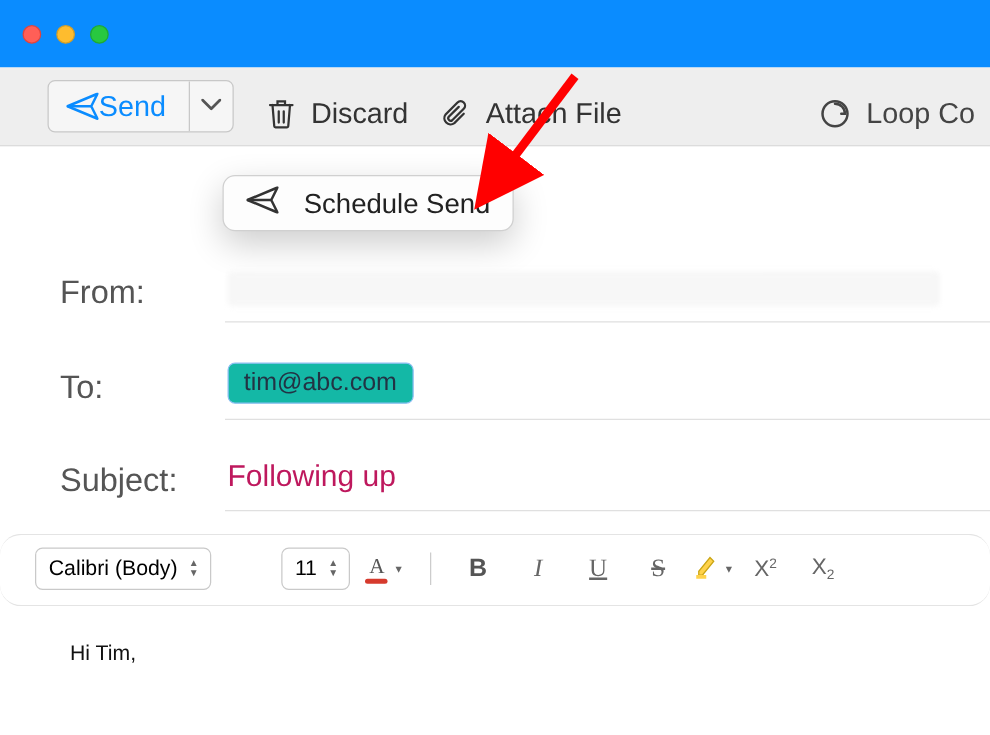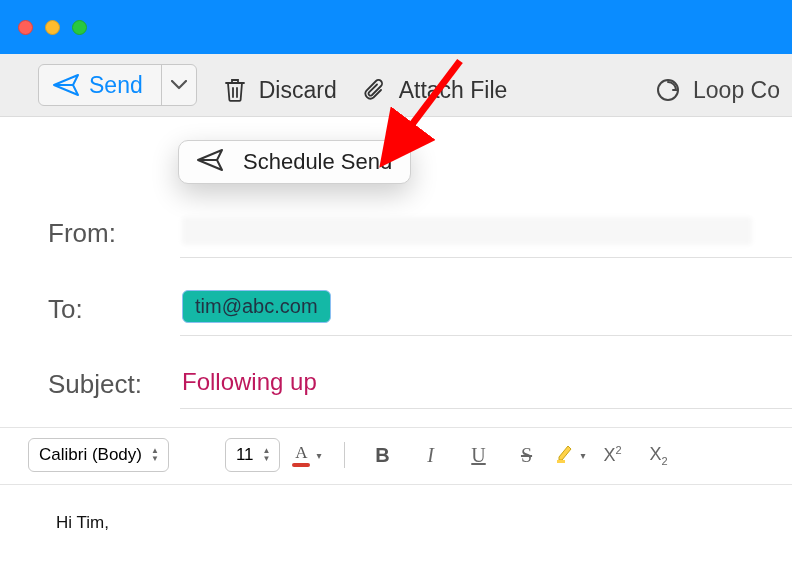--- a/index.html
+++ b/index.html
@@ -5,34 +5,34 @@
   * { box-sizing: border-box; margin: 0; padding: 0; }
   html, body { width: 792px; height: 588px; overflow: hidden; font-family: -apple-system, "Helvetica Neue", Arial, sans-serif; background:#fff; }
   .titlebar { height: 54px; background:#0a8cff; display:flex; align-items:center; padding-left:18px; gap:12px; }
   .traffic-dot { width:15px; height:15px; border-radius:50%; }
   .dot-red { background:#ff5f57; border:1px solid #e0443e; }
   .dot-yellow { background:#febc2e; border:1px solid #d79f24; }
   .dot-green { background:#28c840; border:1px solid #1faa32; }
   .toolbar-wrap { background:#eeeeee; height:63px; border-bottom:1px solid #dcdcdc; }
   .toolbar { display:flex; align-items:center; height:100%; padding:0 12px 0 38px; gap:26px; }
   .send-group { display:flex; align-items:center; border:1px solid #c8c8c8; background:#f6f6f6; border-radius:6px; height:42px; overflow:hidden; }
-  .send-btn { display:flex; align-items:center; gap:10px; padding:0 18px 0 14px; height:100%; border-right:1px solid #c8c8c8; color:#0a8cff; font-size:23px; font-weight:500; cursor:pointer;}
+  .send-btn { display:flex; align-items:center; padding:0 18px 0 14px; height:100%; border-right:1px solid #c8c8c8; color:#0a8cff; font-size:23px; font-weight:500; cursor:pointer;}
   .send-chevron { width:34px; height:100%; display:flex; align-items:center; justify-content:center; cursor:pointer;}
-  .tb-btn { display:flex; align-items:flex-start; gap:12px; color:#333; font-size:23px; font-weight:400; cursor:pointer;margin-top:11px;}
+  .tb-btn { display:flex; align-items:flex-end; gap:12px; color:#333; font-size:23px; font-weight:400; cursor:pointer;margin-top:11px;}
   .tb-icon { display:inline-flex; align-items:center; justify-content:center; color:#444; }
   .dropdown { position:absolute; left:178px; top:140px; background:#fdfdfd; border:1px solid #d0d0d0; border-radius:10px; box-shadow:0 10px 28px rgba(0,0,0,.2); padding:8px 18px; display:flex; align-items:center; gap:20px; cursor:pointer; }
   .dropdown-label { font-size:22px; font-weight:500; color:#222; }
   .compose-area { padding:12px 0 0 0; }
   .row { display:flex; align-items:center; padding:12px 0 12px 48px; }
   .row-label { width:132px; color:#555; font-size:26px; }
   .row-field { flex:1; border-bottom:1px solid #e0e0e0; padding:8px 2px 12px 2px; margin-right:0;}
   .from-blur { height:28px; background: #f7f7f7; filter: blur(2px); width: 570px; border-radius:4px;}
   .to-pill { display:inline-block; border:1px solid #8bbff2; background:#14b8a6; border-radius:6px; padding:4px 12px; color:#234; font-size:20px; }
   .subject-input { border:none; outline:none; font-size:24px; font-weight:400; color:#be185d; width:100%; background:transparent;}
-  .format-bar { display:flex; align-items:center; gap:8px; padding:10px 0 12px 28px; border-bottom:1px solid #e4e4e4; border-top:1px solid #e4e4e4; margin-top:6px;}
+  .format-bar { display:flex; align-items:center; gap:8px; padding:10px 0 12px 28px; border-bottom:1px solid #e4e4e4; border-top:1px solid #e4e4e4; margin-top:6px;border-radius:17px;}
   .select-box { display:flex; align-items:center; border:1px solid #c9c9c9; border-radius:6px; height:34px; padding:0 6px 0 10px; font-size:17px; background:#fff; cursor:pointer; gap:6px;}
   .spin { display:flex; flex-direction:column; font-size:8px; line-height:8px; color:#666; padding:0 3px;}
   .fcolor-btn { display:flex; align-items:center; gap:6px; border:none; background:none; cursor:pointer; padding:0 4px;}
   .sep { width:1px; height:26px; background:#ccc; margin:0 10px;}
   .fmt-btn { width:40px; text-align:center; font-size:20px; color:#666; font-family: Georgia, 'Times New Roman', serif; cursor:pointer;}
   .fmt-btn.bold { font-weight:700; font-family:inherit; color:#555;}
   .fmt-btn.underline { text-decoration:underline;}
   .fmt-btn.strike { text-decoration:line-through;}
   .highlighter { display:flex; align-items:center; gap:4px; cursor:pointer;}
   .sup-btn, .sub-btn { font-family: Arial, sans-serif; font-size:18px; color:#666; cursor:pointer; width:38px; text-align:center;}

